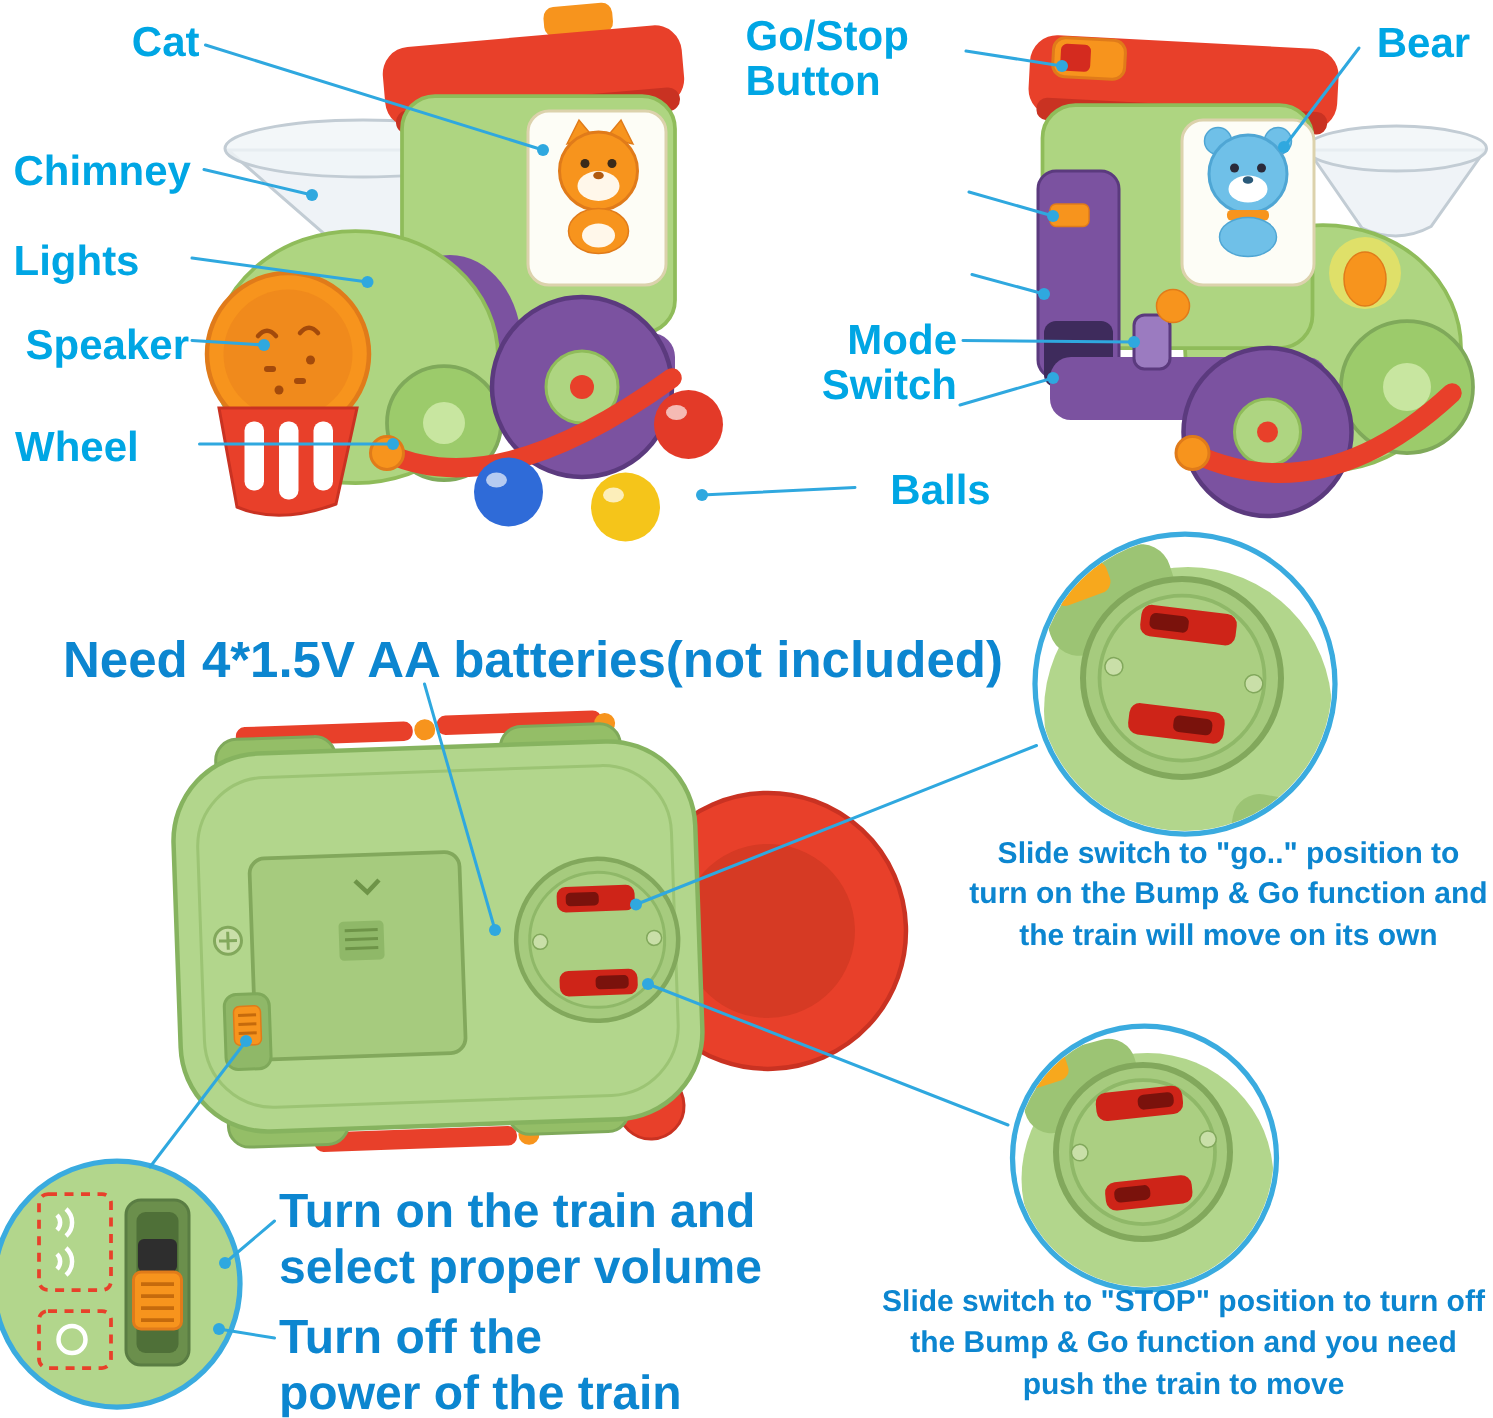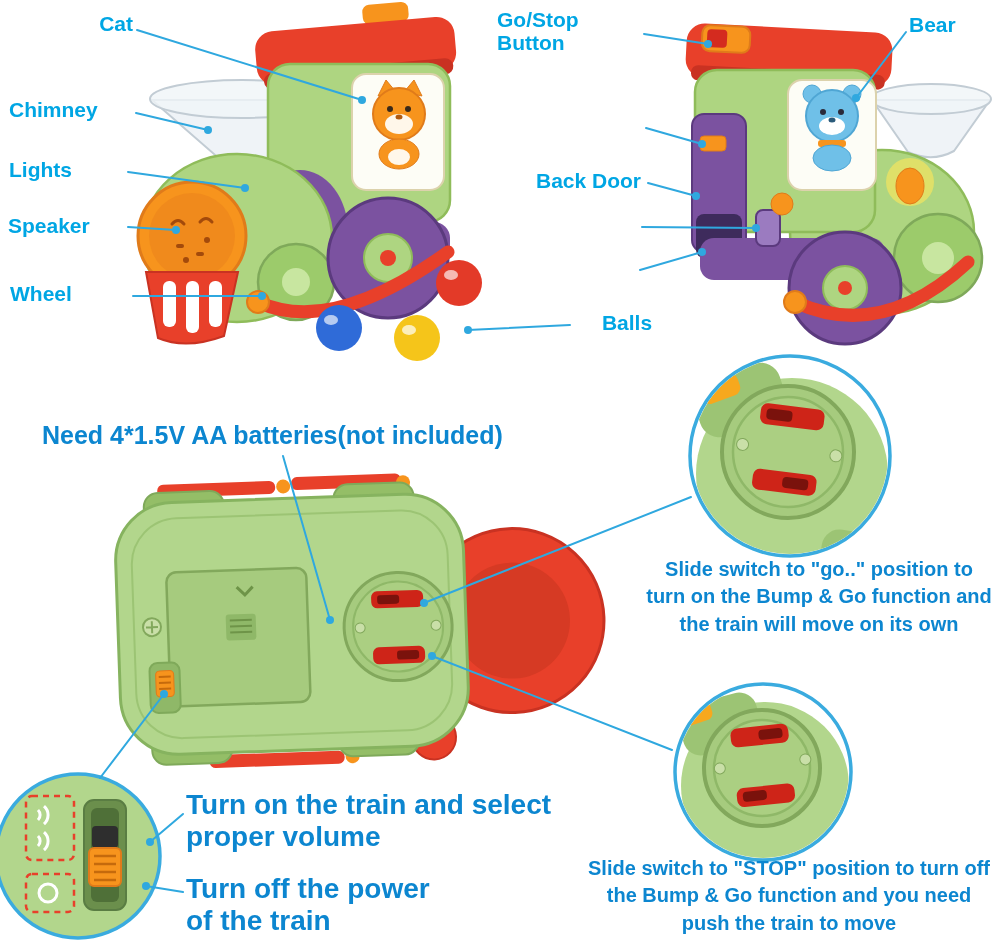--- a/index.html
+++ b/index.html
@@ -1,22 +1,22 @@
 <!DOCTYPE html>
 <html><head>
 <meta charset="utf-8">
 <style>
   html,body{margin:0;padding:0;background:#fff;}
   .canvas{position:relative;width:995px;height:945px;background:#ffffff;overflow:hidden;
           font-family:"Liberation Sans",sans-serif;}
   .canvas > svg{position:absolute;left:0;top:0;}
-  .lbl{position:absolute;font-weight:bold;font-size:21px;color:#00A6E4;line-height:1.08;}
-  .note{position:absolute;font-weight:bold;font-size:25px;color:#0C86D0;white-space:nowrap;}
+  .lbl{position:absolute;font-weight:bold;font-size:28px;color:#00A6E4;line-height:1.08;}
+  .note{position:absolute;font-weight:bold;font-size:34px;color:#0C86D0;white-space:nowrap;}
   .cap{position:absolute;font-weight:bold;font-size:20px;color:#0C86D0;text-align:center;line-height:1.37;}
-  .instr{position:absolute;font-weight:bold;font-size:28px;color:#0C86D0;line-height:1.15;}
+  .instr{position:absolute;font-weight:bold;font-size:32px;color:#0C86D0;line-height:1.15;}
 </style>
 </head>
 <body>
 
 <div class="canvas">
 
 <svg width="995" height="945" viewBox="0 0 995 945">
   <defs>
     <clipPath id="clipGo">
           <circle cx="790" cy="456" r="98"></circle>
@@ -299,26 +299,26 @@
     <line x1="183" y1="814" x2="150" y2="842"></line>
         <circle cx="150" cy="842" r="4" stroke="none"></circle>
     <line x1="183" y1="892" x2="146" y2="886"></line>
         <circle cx="146" cy="886" r="4" stroke="none"></circle>
   </g>
 </svg>
 
 <div class="lbl" style="left:23px;top:13px;width:110px;text-align:right">Cat</div>
 <div class="lbl" style="left:9px;top:99px;width:122px;text-align:left">Chimney</div>
 <div class="lbl" style="left:9px;top:159px;width:115px;">Lights</div>
-<div class="lbl" style="left:8px;top:215px;width:118px;text-align:left">Speaker</div>
+<div class="lbl" style="left:8px;top:215px;width:118px;text-align:right">Speaker</div>
 <div class="lbl" style="left:10px;top:283px;width:118px;text-align:left">Wheel</div>
 <div class="lbl" style="left:497px;top:9px;width:140px;text-align:left">Go/Stop Button</div>
-<div class="lbl" style="left:493px;top:170px;width:148px;text-align:right">Back Door</div>
+<div class="lbl" style="left:470px;top:212px;width:168px;text-align:right">Mode Switch</div>
 <div class="lbl" style="left:577px;top:312px;width:100px;text-align:center">Balls</div>
-<div class="lbl" style="left:909px;top:14px;width:80px;text-align:left">Bear</div>
+<div class="lbl" style="left:909px;top:14px;width:80px;text-align:center">Bear</div>
 
 <div class="note" style="left:42px;top:421px">Need 4*1.5V AA batteries(not included)</div>
 
 <div class="cap" style="left:645px;top:556px;width:348px">Slide switch to "go.." position to turn on the Bump &amp; Go function and the train will move on its own</div>
 <div class="cap" style="left:588px;top:855px;width:402px">Slide switch to "STOP" position to turn off the Bump &amp; Go function and you need push the train to move</div>
 
 <div class="instr" style="left:186px;top:789px;width:372px">Turn on the train and select proper volume</div>
 <div class="instr" style="left:186px;top:873px;width:272px">Turn off the power of the train</div>
 
 </div>

